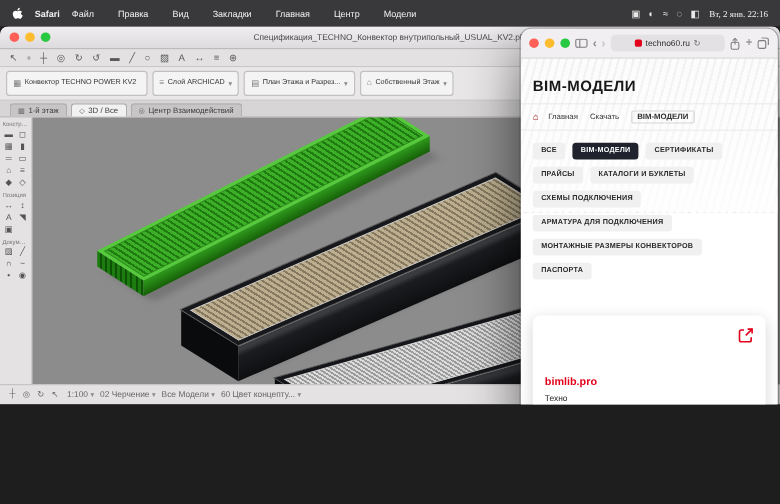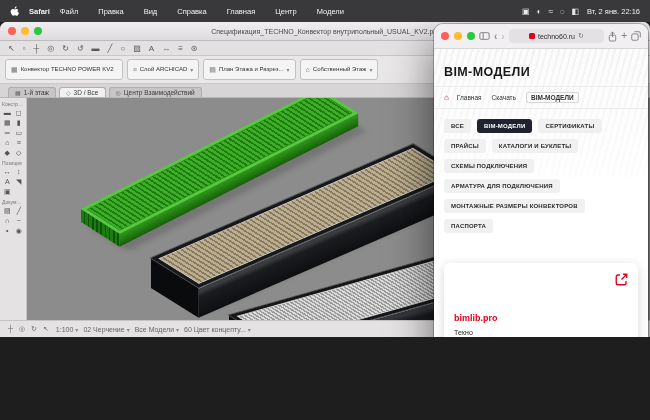--- a/index.html
+++ b/index.html
@@ -6,21 +6,21 @@
   .screen{position:relative;width:650px;height:337px;overflow:hidden;background:#1e1e1e;}
 
   
   .menubar{position:absolute;left:0;top:0;right:0;height:22px;background:#39393b;color:#f2f2f2;
     display:flex;align-items:center;gap:10px;padding:0 10px;font-size:7.5px;z-index:5;box-sizing:border-box;}
   .menubar .apple{display:flex;align-items:center;}
   .mb-app{font-weight:bold;}
   .mb-items{display:flex;gap:20px;}
   .mb-right{margin-left:auto;display:flex;align-items:center;gap:8px;}
   .mb-icons{display:flex;gap:7px;font-size:8px;color:#e8e8e8;}
-  .mb-clock{font-size:7.5px;}
+  .mb-clock{font-size:7.5px;font-family:Liberation Serif, serif;}
 
   
   .ac-window{position:absolute;left:0;top:22px;right:0;bottom:0;background:#e9e7e8;z-index:1;
     border-radius:7px 7px 0 0;overflow:hidden;display:flex;flex-direction:column;}
   .ac-title{height:18px;position:relative;display:flex;align-items:center;justify-content:center;
     background:linear-gradient(#f0eef0,#dddbdd);border-bottom:1px solid #bdbbbd;flex:0 0 auto;}
   .lights{position:absolute;left:8px;top:5px;display:flex;gap:5px;}
   .light{width:8px;height:8px;border-radius:50%;display:inline-block;}
   .light.red{background:#ff5f57;}.light.yellow{background:#febc2e;}.light.green{background:#28c840;}
   .ac-title-text{font-size:7px;color:#4a4a4a;white-space:nowrap;}
@@ -129,21 +129,21 @@
       <svg width="9" height="11" viewBox="0 0 14 16">
           <path d="M11.3 8.6c0-2 1.6-2.9 1.7-3-.9-1.4-2.4-1.6-2.9-1.6-1.2-.1-2.4.7-3 .7-.6 0-1.6-.7-2.6-.7C2.9 4 1 5.3 1 8c0 1.6.6 3.3 1.4 4.4.7 1 1.5 2.1 2.6 2.1 1 0 1.4-.7 2.7-.7 1.2 0 1.6.7 2.7.7 1.1 0 1.8-1 2.5-2 .8-1.2 1.1-2.3 1.1-2.4-.1 0-2.7-1-2.7-3.5zM9.4 2.6c.5-.7.9-1.6.8-2.6-.8 0-1.7.5-2.3 1.2-.5.6-.9 1.5-.8 2.4.9.1 1.8-.4 2.3-1z" fill="#fff"></path>
         </svg>
     </span>
     <span class="mb-app">Safari</span>
     <span class="mb-items">
 
     <span class="mb-item">Файл</span>
         <span class="mb-item">Правка</span>
         <span class="mb-item">Вид</span>
-        <span class="mb-item">Справка</span>
+        <span class="mb-item">Закладки</span>
         <span class="mb-item">Главная</span>
         <span class="mb-item">Центр</span>
         <span class="mb-item">Модели</span>
       </span>
     <span class="mb-right">
       <span class="mb-icons">
 
       <span class="mb-ic">▣</span>
           <span class="mb-ic">◐</span>
           <span class="mb-ic">≈</span>

